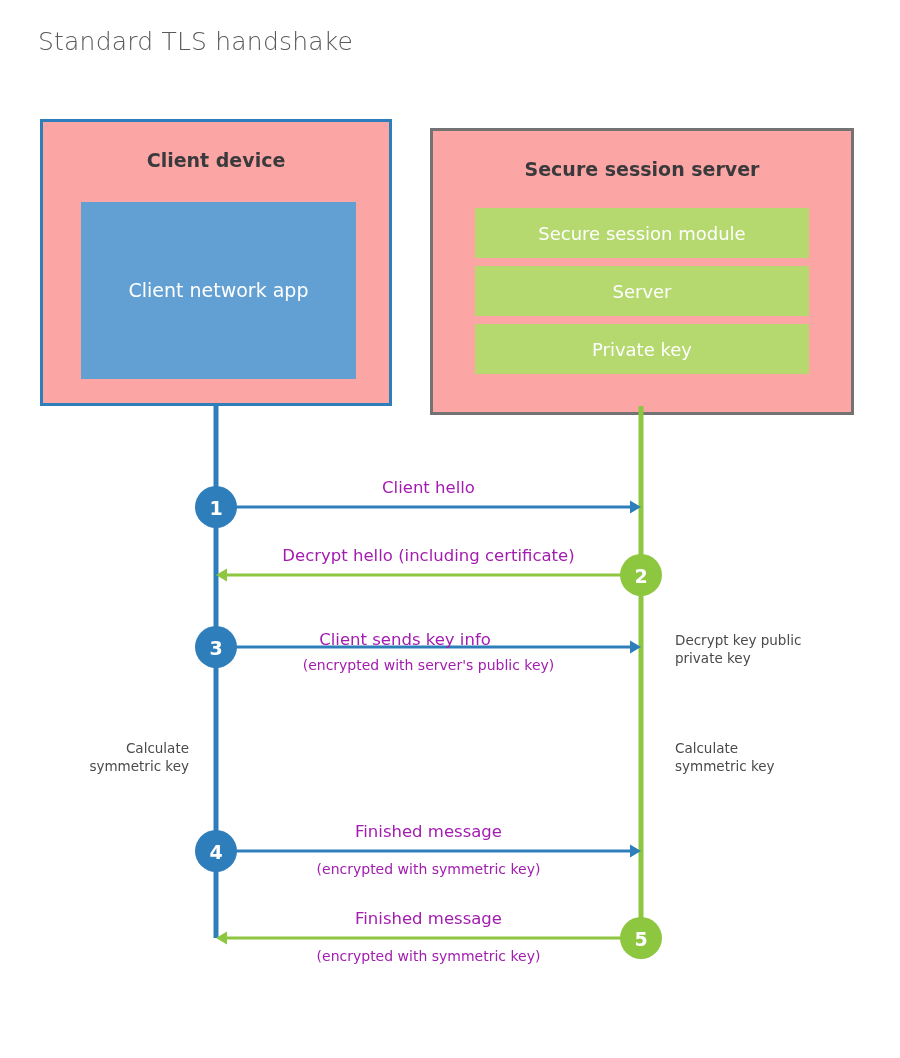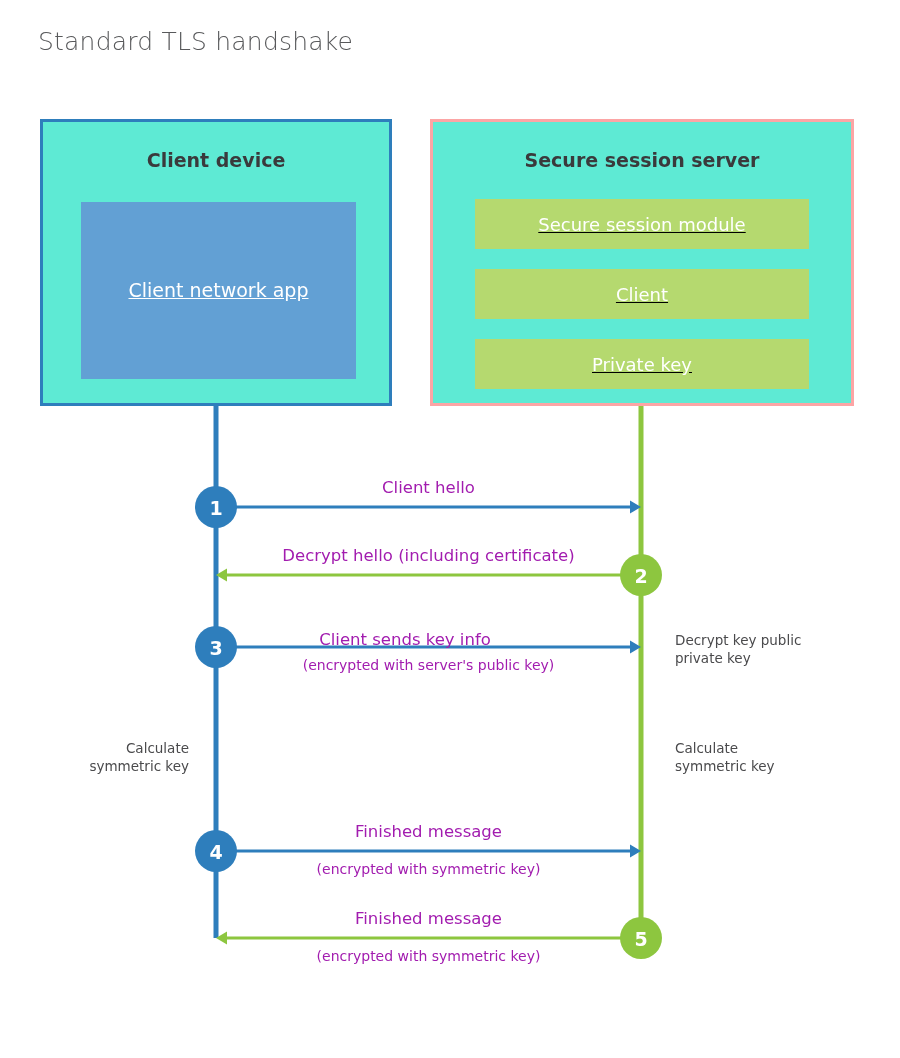--- a/index.html
+++ b/index.html
@@ -27,36 +27,36 @@
     font-size: 25px;
     font-weight: 300;
     color: #58595b;
     letter-spacing: 0.2px;
     white-space: nowrap;
   }
 
   
   .party-box {
     position: absolute;
-    background: #5eead4;
+    background: #fca5a5;
     box-sizing: border-box;
   }
   .party-box.client {
     left: 40px;
     top: 119px;
     width: 352px;
     height: 287px;
     border: 3px solid #2e7ebc;
   }
   .party-box.server {
     left: 430px;
-    top: 119px;
+    top: 128px;
     width: 424px;
     height: 287px;
-    border: 3px solid #fca5a5;
+    border: 3px solid #737373;
   }
   .party-title {
     position: absolute;
     left: 0;
     right: 0;
     top: 27px;
     text-align: center;
     font-size: 19px;
     font-weight: bold;
     color: #3a3a3c;
@@ -72,32 +72,30 @@
     color: #ffffff;
     font-size: 19px;
     font-weight: 400;
     display: flex;
     align-items: center;
     justify-content: center;
     text-align: center;
     line-height: 1.35;
     padding: 0 14px;
     box-sizing: border-box;
-    text-decoration: underline;
   }
 
   .server-modules {
     position: absolute;
     left: 42px;
     top: 77px;
     right: 42px;
     display: flex;
     flex-direction: column;
-    gap: 20px;
-    text-decoration: underline;
+    gap: 8px;
   }
   .server-module {
     background: #b5d96f;
     color: #ffffff;
     font-size: 18px;
     height: 50px;
     display: flex;
     align-items: center;
     justify-content: center;
     text-align: center;
@@ -163,21 +161,21 @@
 
   <div class="party-box client">
     <div class="party-title">Client device</div>
     <div class="client-app">Client network app</div>
   </div>
 
   <div class="party-box server">
     <div class="party-title">Secure session server</div>
     <div class="server-modules">
       <div class="server-module">Secure session module</div>
-      <div class="server-module">Client</div>
+      <div class="server-module">Server</div>
       <div class="server-module">Private key</div>
     </div>
   </div>
 
   <svg class="seq" viewBox="0 0 900 1058" xmlns="http://www.w3.org/2000/svg">
     <g id="lifelines">
         <line x1="216" y1="406" x2="216" y2="938" class="lifeline-blue"></line>
         <line x1="641" y1="406" x2="641" y2="938" class="lifeline-green"></line>
       </g>
     <g id="arrows">

